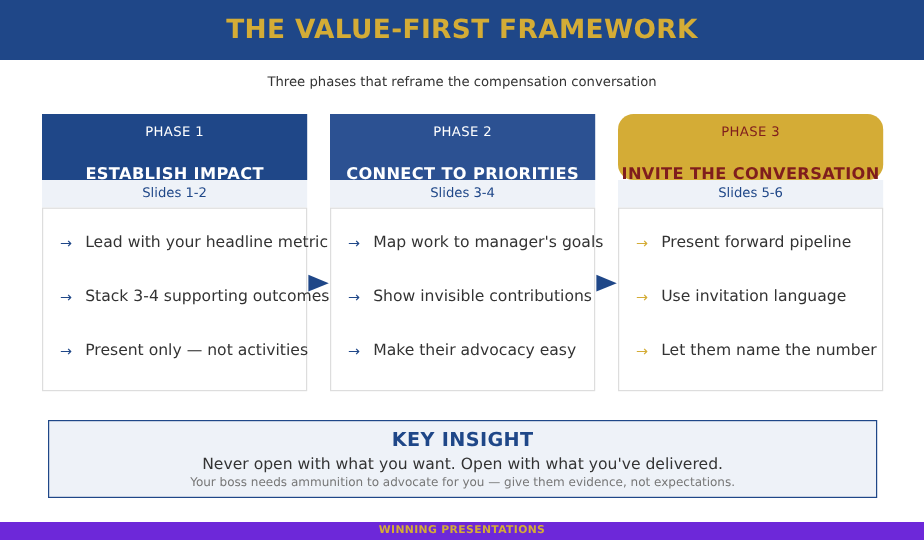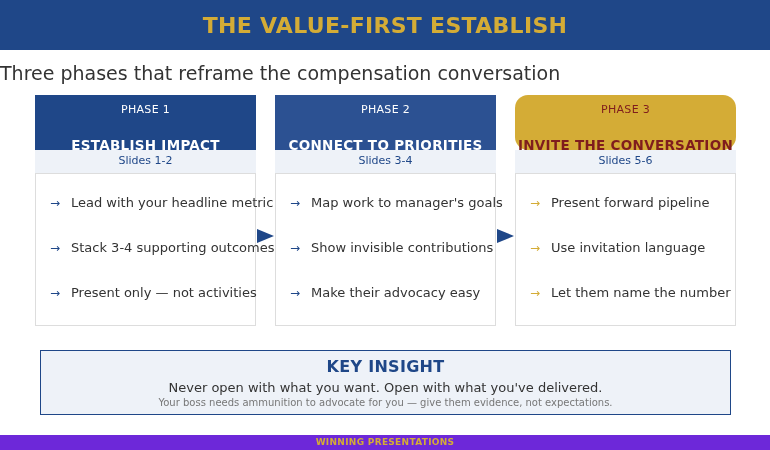--- a/index.html
+++ b/index.html
@@ -8,22 +8,22 @@
 
     .title-bar {
       position: absolute; left: 0; top: 0; width: 770px; height: 50px;
       background: #1f4788; display: flex; align-items: center; justify-content: center;
     }
     .title-bar h1 {
       font-family: "DejaVu Sans", sans-serif; font-weight: bold; font-size: 22px;
       color: #d4ac36; letter-spacing: 0.3px;
     }
     .subtitle {
-      position: absolute; left: 0; top: 62px; width: 770px; text-align: left;
-      font-size: 19px; color: #333333;
+      position: absolute; left: 0; top: 62px; width: 770px; text-align: center;
+      font-size: 11px; color: #333333;
     }
 
     .phase {
       position: absolute; top: 95px; width: 221px; height: 251px;
     }
     .phase-head {
       height: 55px; text-align: center; padding-top: 8px;
     }
     .phase-num { font-size: 11px; letter-spacing: 0.3px; }
     .phase-name { font-size: 13.5px; font-weight: bold; margin-top: 21px; letter-spacing: 0.3px; white-space: nowrap; }
@@ -63,21 +63,21 @@
     .footer {
       position: absolute; left: 0; top: 435px; width: 770px; height: 15px;
       background: #6d28d9; text-align: center;
       font-size: 9px; font-weight: bold; color: #d4ac36; line-height: 15px; letter-spacing: 0.3px;
     }
   </style>
 </head>
 <body>
 
 <div class="title-bar">
-  <h1>THE VALUE-FIRST ESTABLISH</h1>
+  <h1>THE VALUE-FIRST FRAMEWORK</h1>
 </div>
 <div class="subtitle">Three phases that reframe the compensation conversation</div>
 
 <div class="phase" style="left:35px;">
   <div class="phase-head" style="background:#1f4788;color:#ffffff;">
     <div class="phase-num">PHASE 1</div>
     <div class="phase-name">ESTABLISH IMPACT</div>
   </div>
   <div class="phase-slides">Slides 1-2</div>
   <div class="phase-body">

